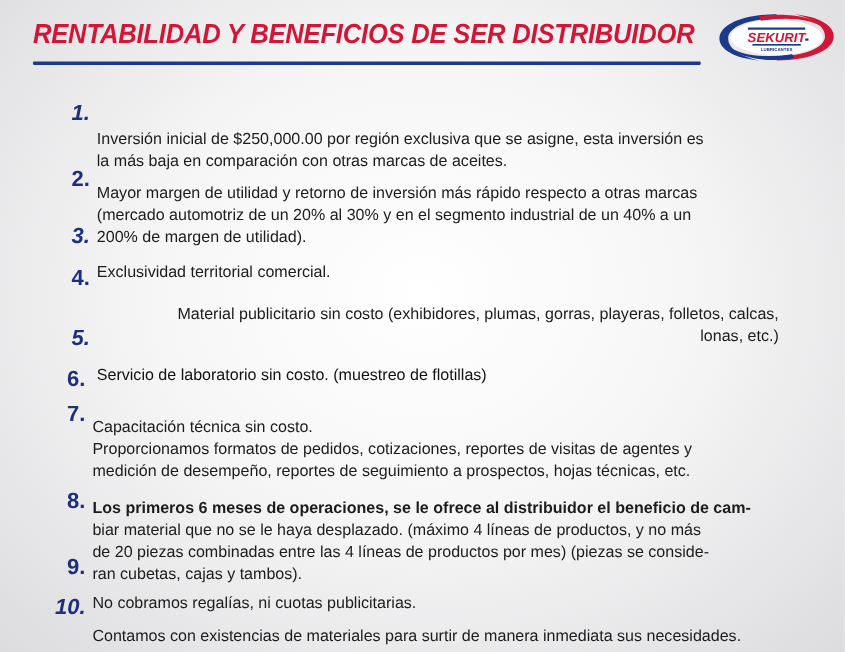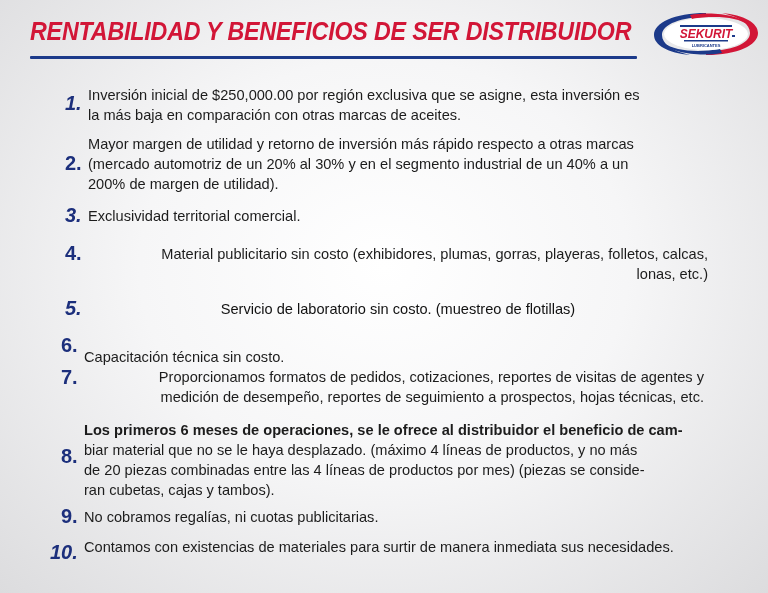--- a/index.html
+++ b/index.html
@@ -25,21 +25,21 @@
     position: absolute; left: 652px; top: 11px; width: 108px; height: 46px;
   }
   .item {
     position: absolute; font-size: 14.6px; line-height: 20px; color: #1c1c1c;
   }
   .num {
     position: absolute; font-weight: bold; color: #1c2f7c;
     font-size: 20px; line-height: 20px;
   }
   .num.it { font-style: italic; }
-  .txt { position: absolute; white-space: pre-line; }
+  .txt { position: absolute; white-space: pre-line; margin-top: 32px; }
   .txt.just { text-align: justify; text-align-last: left; white-space: normal; }
   .txt.bold1::first-line { font-weight: bold; }
 </style>
 </head>
 <body>
 
 <div class="title">RENTABILIDAD Y BENEFICIOS DE SER DISTRIBUIDOR</div>
 <div class="rule"></div>
 
 <div class="logo">
@@ -76,31 +76,31 @@
 </div>
 
 <div class="item" style="left:0;top:0;">
   <span class="num" style="left:65px;top:243px;">4.</span>
   <span class="txt" style="left:88px;top:244px;width:620px;text-align:right;">Material publicitario sin costo (exhibidores, plumas, gorras, playeras, folletos, calcas,
 lonas, etc.)</span>
 </div>
 
 <div class="item" style="left:0;top:0;">
   <span class="num it" style="left:65px;top:298px;">5.</span>
-  <span class="txt" style="left:88px;top:299px;width:620px;color:#111;text-align:center;">Servicio de laboratorio sin costo. (muestreo de flotillas)</span>
+  <span class="txt" style="left:88px;top:299px;width:620px;color:#111;">Servicio de laboratorio sin costo. (muestreo de flotillas)</span>
 </div>
 
 <div class="item" style="left:0;top:0;">
   <span class="num" style="left:61px;top:335px;">6.</span>
   <span class="txt" style="left:84px;top:347px;width:620px;">Capacitación técnica sin costo.</span>
 </div>
 
 <div class="item" style="left:0;top:0;">
   <span class="num" style="left:61px;top:367px;">7.</span>
-  <span class="txt" style="left:84px;top:367px;width:620px;text-align:right;">Proporcionamos formatos de pedidos, cotizaciones, reportes de visitas de agentes y
+  <span class="txt" style="left:84px;top:367px;width:620px;">Proporcionamos formatos de pedidos, cotizaciones, reportes de visitas de agentes y
 medición de desempeño, reportes de seguimiento a prospectos, hojas técnicas, etc.</span>
 </div>
 
 <div class="item" style="left:0;top:0;">
   <span class="num" style="left:61px;top:446px;">8.</span>
   <span class="txt bold1" style="left:84px;top:420px;width:620px;">Los primeros 6 meses de operaciones, se le ofrece al distribuidor el beneficio de cam-
 biar material que no se le haya desplazado. (máximo 4 líneas de productos, y no más
 de 20 piezas combinadas entre las 4 líneas de productos por mes) (piezas se conside-
 ran cubetas, cajas y tambos).</span>
 </div>

